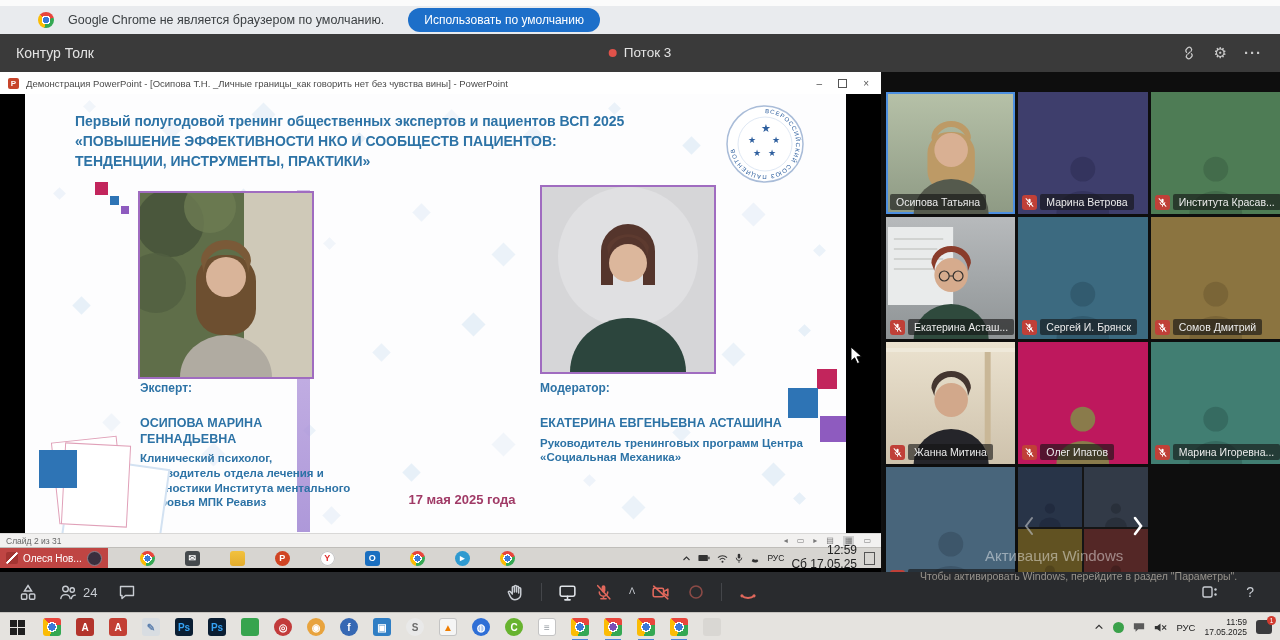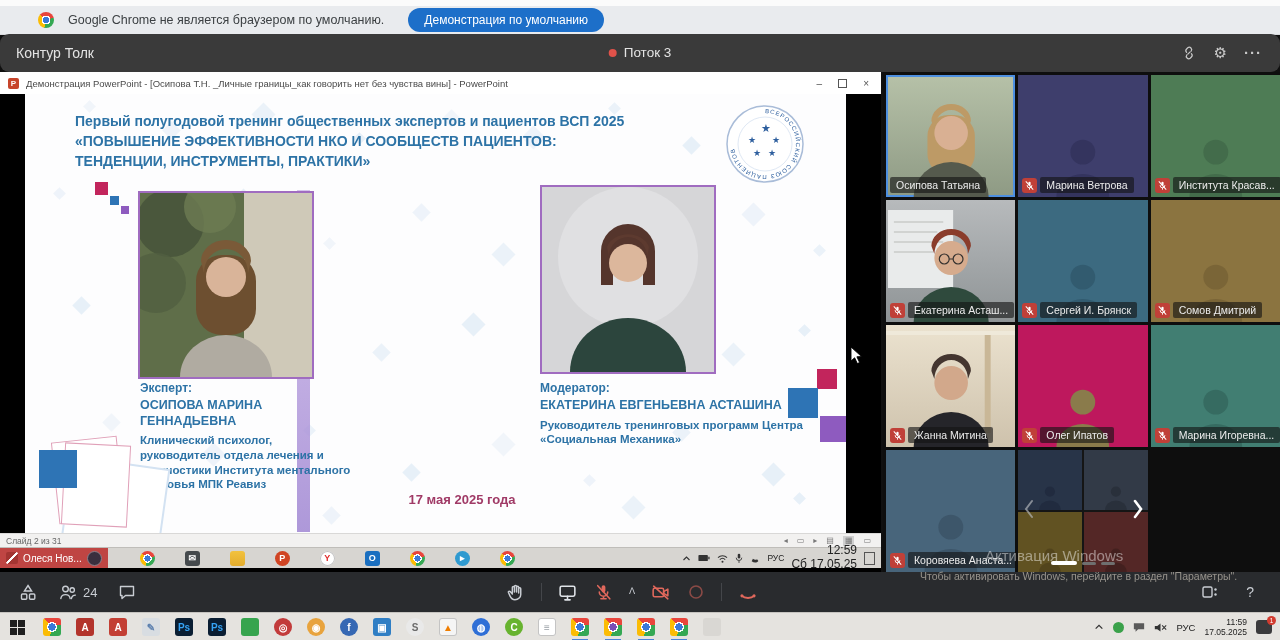--- a/index.html
+++ b/index.html
@@ -10,21 +10,21 @@
   #banner{position:absolute;left:0;top:6px;width:1280px;height:28px;background:#e9ebee;
     display:flex;align-items:center;border-bottom:1px solid #d7d9dc;}
   .chrome{display:inline-block;width:18px;height:18px;border-radius:50%;position:relative;
     background:radial-gradient(circle,var(--cc,#3a79d8) 0 29%,#fff 29% 40%,rgba(0,0,0,0) 40%),
     conic-gradient(from -45deg,#e8453c 0 33%,#34a853 33% 66%,#fbbc05 66% 100%);}
   #banner .chrome{width:16px;height:16px;margin-left:38px;}
   #banner-msg{font-size:12.5px;color:#3c4043;margin-left:14px;}
   #banner-btn{margin-left:24px;background:#1d6fc9;color:#fff;border:none;border-radius:14px;
     padding:5px 16px;font-size:12px;font-family:inherit;cursor:pointer;}
   
-  #app-header{position:absolute;left:0;top:34px;width:1280px;height:38px;background:#3a3a3a;border-radius:9px;}
+  #app-header{position:absolute;left:0;top:34px;width:1280px;height:38px;background:#3a3a3a;}
   #app-title{position:absolute;left:16px;top:11px;font-size:14px;color:#e3e3e3;}
   #stream{position:absolute;left:50%;top:11px;transform:translateX(-50%);display:flex;align-items:center;gap:7px;}
   #stream .dot{width:8px;height:8px;border-radius:50%;background:#e0524a;}
   #stream .txt{font-size:13.5px;color:#e3e3e3;}
   #header-actions{position:absolute;right:18px;top:9px;display:flex;align-items:center;gap:17px;color:#c9c9c9;}
   #header-actions svg{display:block;}
   .gear{font-size:15px;line-height:20px;}
   .more{font-size:15px;font-weight:bold;letter-spacing:1px;line-height:20px;}
   
   #share{position:absolute;left:0;top:72px;width:881px;height:500px;background:#000;}
@@ -42,21 +42,21 @@
     font-size:14px;line-height:1.42;color:#2d73a6;}
   #logo{position:absolute;left:700px;top:10px;width:80px;height:80px;}
   #ribbon{position:absolute;left:272px;top:96px;width:13px;height:342px;
     background:linear-gradient(180deg,#cdb7e8,#9a7fd0);opacity:.8;}
   .photo{position:absolute;border:2px solid #a06cc0;overflow:hidden;background:#ccc;}
   #photo-left{left:113px;top:97px;width:172px;height:184px;}
   #photo-right{left:515px;top:91px;width:172px;height:185px;}
   .pblock{position:absolute;color:#2d73a6;font-weight:bold;}
   #block-left{left:115px;top:287px;width:215px;}
   #block-right{left:515px;top:287px;width:275px;}
-  .role{font-size:12px;margin-bottom:3px;}
+  .role{font-size:12px;margin-bottom:21px;}
   .bname{font-size:12.5px;line-height:1.25;margin-bottom:4px;}
   .bdesc{font-size:11.5px;line-height:1.28;}
   #slide-date{position:absolute;left:352px;top:398px;width:170px;text-align:center;
     font-weight:bold;font-size:13px;color:#a03a66;}
   .acc{position:absolute;}
   
   #ppt-status{position:absolute;left:0;top:461px;width:881px;height:14px;background:#f2f1f0;
     border-top:1px solid #d9d8d7;display:flex;align-items:center;}
   #ppt-status-left{font-size:8.5px;color:#666;margin-left:6px;}
   #ppt-views{margin-left:auto;margin-right:10px;display:flex;gap:9px;align-items:center;}
@@ -74,21 +74,21 @@
     display:flex;align-items:center;justify-content:center;position:relative;}
   #shared-apps .chrome{width:15px;height:15px;border-radius:50%;}
   .folder{background:linear-gradient(#f2c23e,#e3ac2d);border-radius:2px;position:relative;}
   #shared-tray{margin-left:auto;display:flex;align-items:center;gap:7px;margin-right:6px;color:#333;}
   #shared-tray svg{display:block;}
   .tray-txt{font-size:8.5px;color:#222;}
   .tray-time{font-size:12px;line-height:1.15;text-align:right;color:#222;}
   #shared-box{width:9px;height:11px;border:1px solid #555;}
   
   #grid{position:absolute;left:883px;top:72px;width:397px;height:500px;background:#0e0e0e;
-    display:grid;grid-template-columns:repeat(3,1fr);grid-auto-rows:122px;gap:3px;padding:3px 0 0 3px;box-sizing:border-box;}
+    display:grid;grid-template-columns:repeat(3,1fr);grid-auto-rows:122px;gap:3px;padding:20px 0 0 3px;box-sizing:border-box;}
   .tile{position:relative;overflow:hidden;background:#333;}
   .tile.speaking{box-shadow:inset 0 0 0 2px #4d8fe0;}
   .sil{position:absolute;left:20%;bottom:0;width:60%;height:78%;}
   .fillsvg{position:absolute;left:0;top:0;width:100%;height:100%;}
   .nlabel{position:absolute;left:4px;bottom:4px;display:flex;align-items:center;gap:3px;z-index:3;}
   .micoff{width:15px;height:15px;border-radius:3px;background:#c04038;display:flex;align-items:center;justify-content:center;flex:none;}
   .micoff svg{width:11px;height:11px;}
   .pname{background:rgba(20,20,20,.62);color:#ececec;font-size:10.5px;padding:2px 6px;border-radius:2px;white-space:nowrap;}
   .ovf{display:grid;grid-template-columns:1fr 1fr;grid-template-rows:1fr 1fr;gap:2px;background:#151515;}
   .ovf .cell{position:relative;overflow:hidden;opacity:.85;}
@@ -134,21 +134,21 @@
 </head>
 <body>
 
 <div id="stage">
 
   <div id="top-strip"></div>
 
   <div id="banner">
     <span class="chrome"></span>
     <span id="banner-msg">Google Chrome не является браузером по умолчанию.</span>
-    <button id="banner-btn">Демонстрация по умолчанию</button>
+    <button id="banner-btn">Использовать по умолчанию</button>
   </div>
 
   <div id="app-header">
     <span id="app-title">Контур Толк</span>
     <div id="stream">
       <span class="dot"></span>
       <span class="txt">Поток 3</span>
     </div>
     <div id="header-actions">
       <span>

